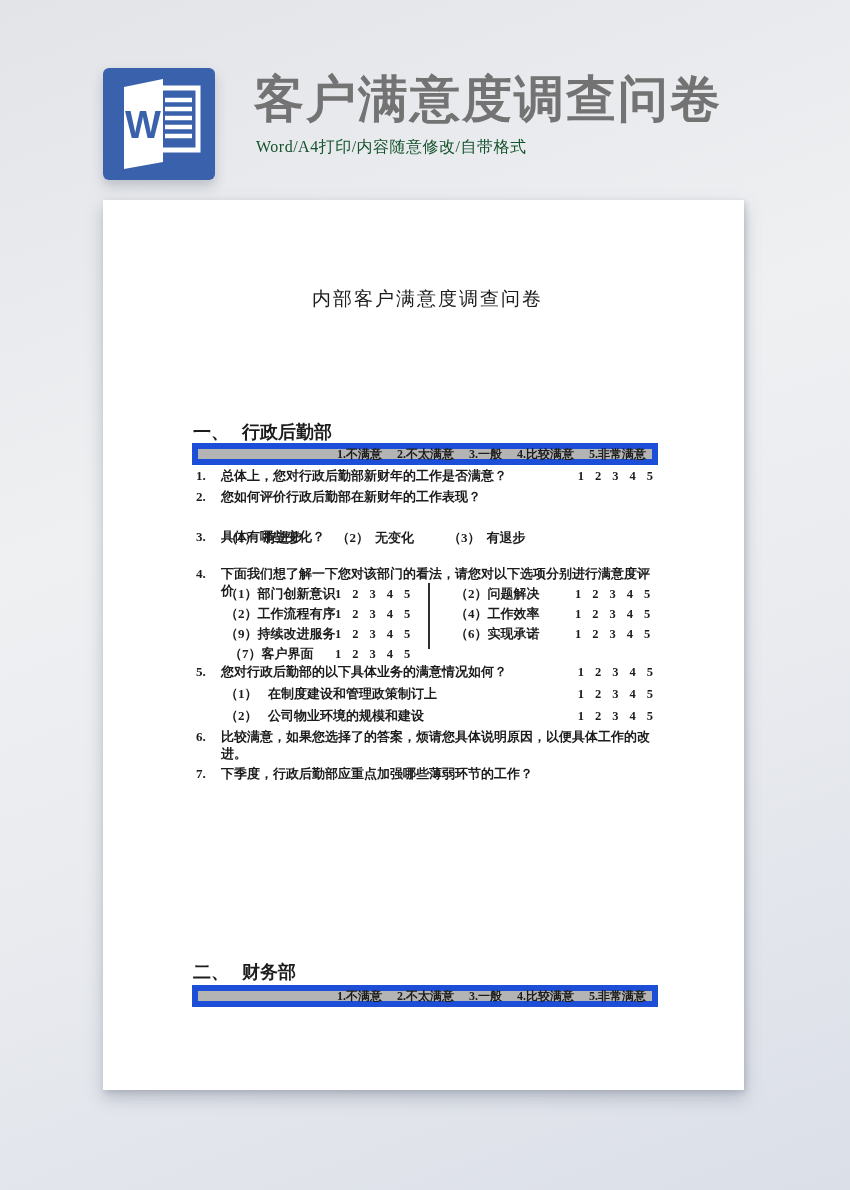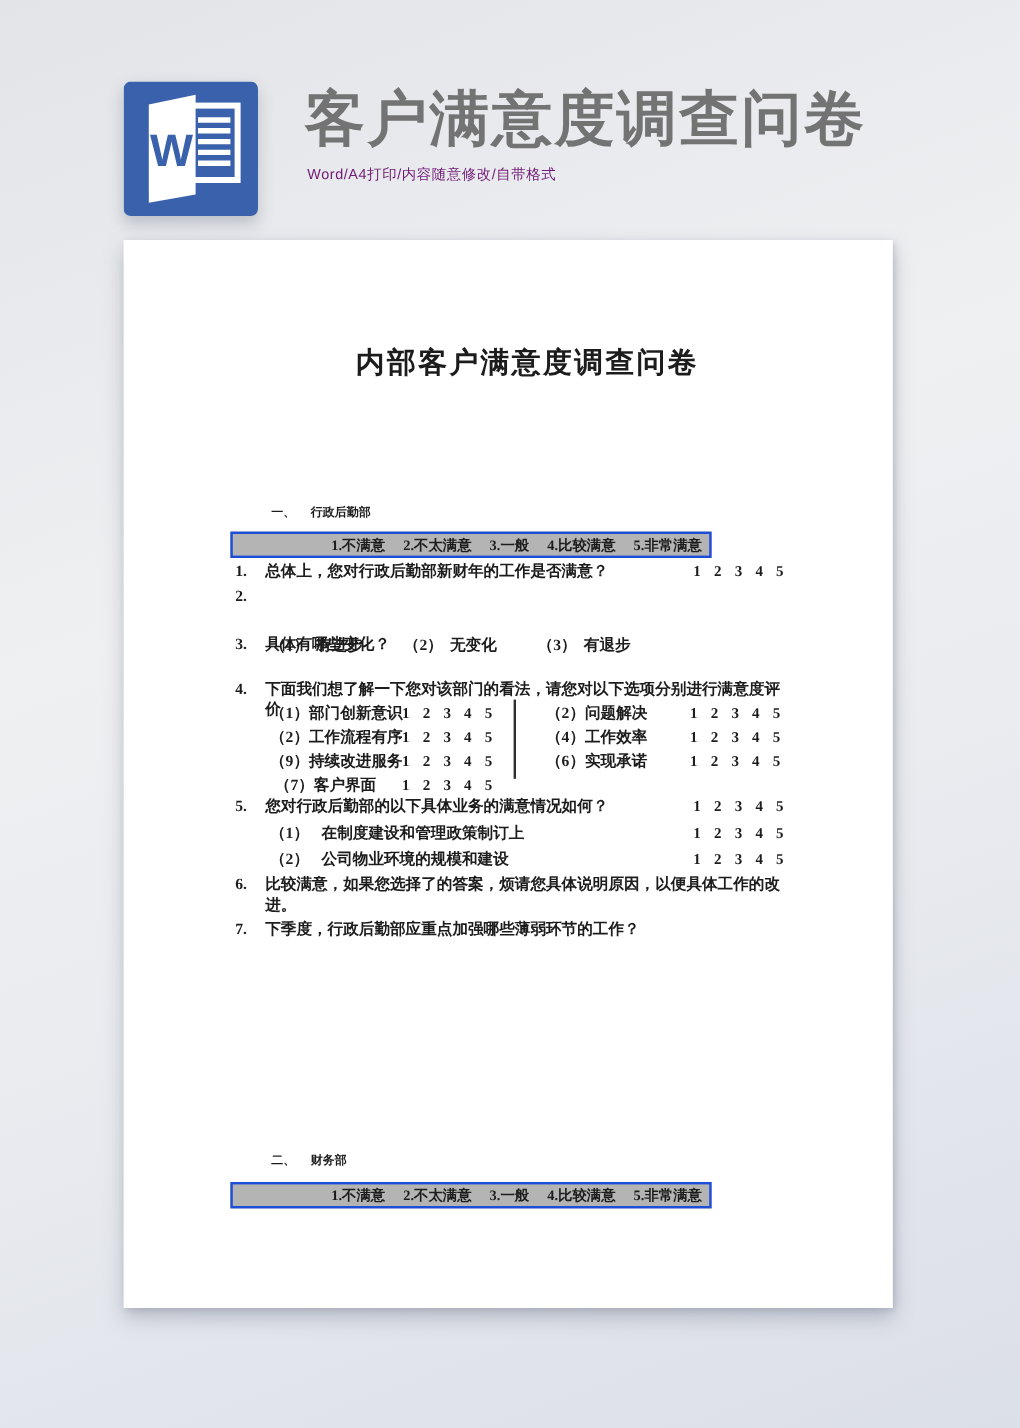--- a/index.html
+++ b/index.html
@@ -19,45 +19,45 @@
   }
   .hero-text { position:absolute; left:254px; top:70px; width:520px; }
   .hero-title {
     margin:0;
     font-family:"Liberation Sans", sans-serif;
     font-weight:800; font-size:50px; line-height:58px;
     letter-spacing:2px; color:#737373;
   }
   .hero-sub {
     margin:9px 0 0 2px;
-    font-family:Liberation Sans, sans-serif;
-    font-size:12px; color:#701a75; letter-spacing:.5px;
+    font-family:Liberation Serif, serif;
+    font-size:16px; color:#14532d; letter-spacing:.5px;
   }
   
   .sheet {
     position:absolute; left:103px; top:200px;
     width:641px; height:890px;
     background:#ffffff;
     box-shadow:0 8px 16px rgba(100,110,128,.35), 2px 2px 5px rgba(100,110,128,.22);
   }
   .abs { position:absolute; }
   .sheet * { color:#1c1c1c; }
   .doc-title {
-    left:16px; top:86px; width:100%;
-    text-align:center; font-size:24px; font-weight:700; letter-spacing:2px;
+    left:4px; top:86px; width:100%;
+    text-align:center; font-size:19px; font-weight:400; letter-spacing:2px;
   }
   .doc-sub {
     left:0; top:123px; width:100%;
     text-align:center; font-size:15px; font-weight:700; letter-spacing:1px;
   }
-  .sec { font-size:10px; font-weight:700; left:90px;margin-left:33px; }
+  .sec { font-size:18px; font-weight:700; left:90px; }
   .sec-no { margin-right:13px; }
   .bar {
-    left:89px; width:401px; height:22px;
-    background:#b4b4b4; border:2px solid #1d4ed8; box-sizing:border-box;
+    left:89px; width:466px; height:22px;
+    background:#b4b4b4; border:6px solid #1d4ed8; box-sizing:border-box;
     display:flex; justify-content:flex-end; align-items:center;
     gap:15px; padding-right:6px;
     font-size:12px; font-weight:700;
   }
   .bar span { white-space:nowrap; }
   .qrow {
     left:93px; width:457px;
     display:flex; align-items:baseline;
     font-size:13px; font-weight:700; line-height:17px;
   }
@@ -116,20 +116,21 @@
         <span>1</span>
         <span>2</span>
         <span>3</span>
         <span>4</span>
         <span>5</span>
       </span>
   </div>
 
   <div class="abs qrow" style="top:288px">
     <span class="q-no">2.</span>
+    <span>您如何评价行政后勤部在新财年的工作表现？</span>
   </div>
   <div class="abs qrow" style="top:308px; left:122px; width:430px">
     <span class="opt-no">（1）</span>
     <span class="opt-label">有进步</span>
     <span class="opt-no">（2）</span>
     <span class="opt-label">无变化</span>
     <span class="opt-no">（3）</span>
     <span class="opt-label">有退步</span>
   </div>
 

